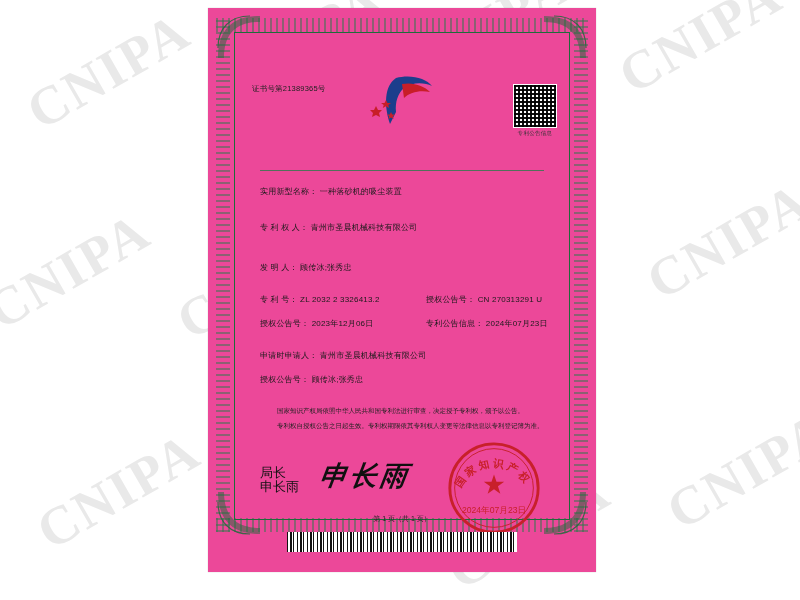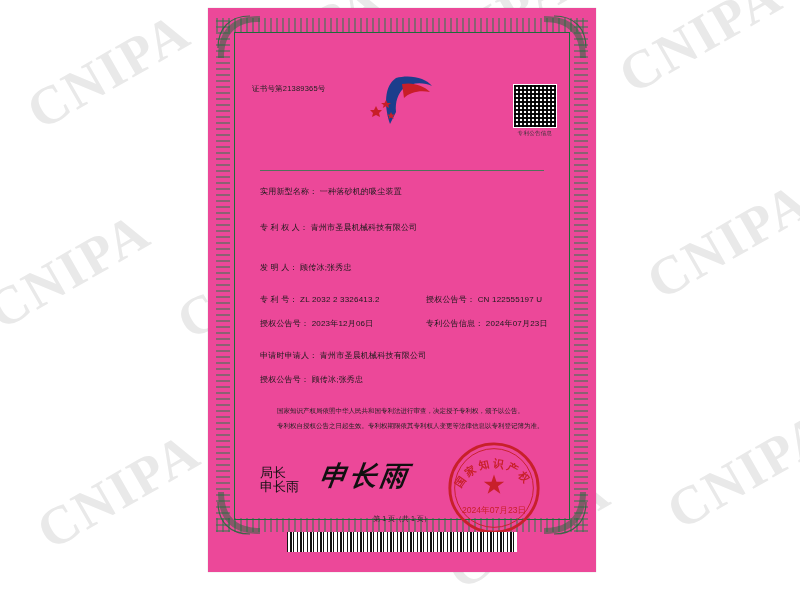--- a/index.html
+++ b/index.html
@@ -284,21 +284,21 @@
       <span class="lbl">发  明  人：</span>
       <span class="val">顾传冰;张秀忠</span>
     </div>
 
     <div class="field" style="left:52px;top:286px;">
       <span class="lbl">专 利 号：</span>
       <span class="val">ZL 2032 2 3326413.2</span>
     </div>
     <div class="field" style="left:218px;top:286px;">
       <span class="lbl">授权公告号：</span>
-      <span class="val">CN 122555197 U</span>
+      <span class="val">CN 270313291 U</span>
     </div>
 
     <div class="field" style="left:52px;top:310px;">
       <span class="lbl">授权公告号：</span>
       <span class="val">2023年12月06日</span>
     </div>
     <div class="field" style="left:218px;top:310px;">
       <span class="lbl">专利公告信息：</span>
       <span class="val">2024年07月23日</span>
     </div>

